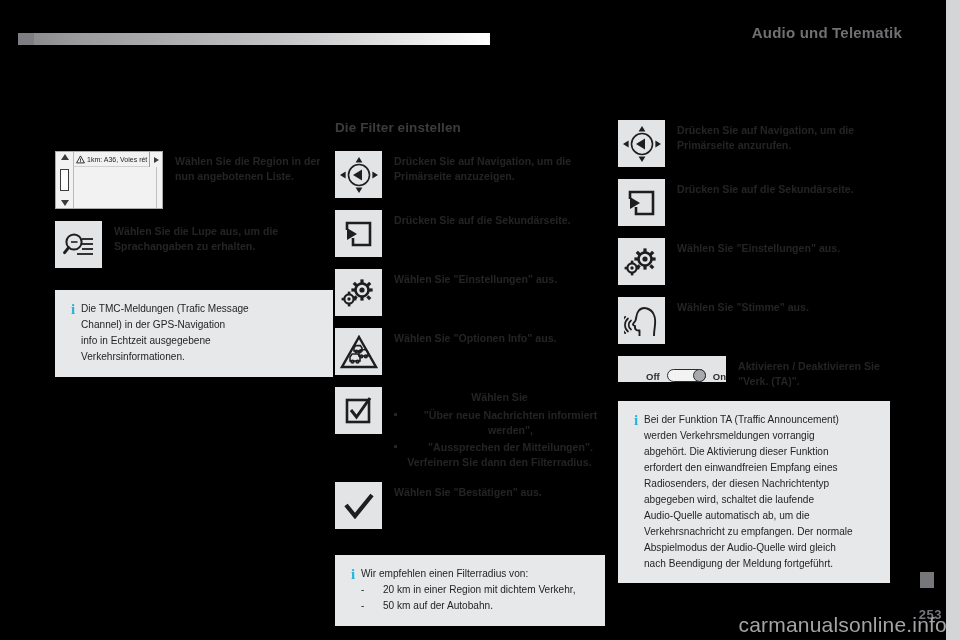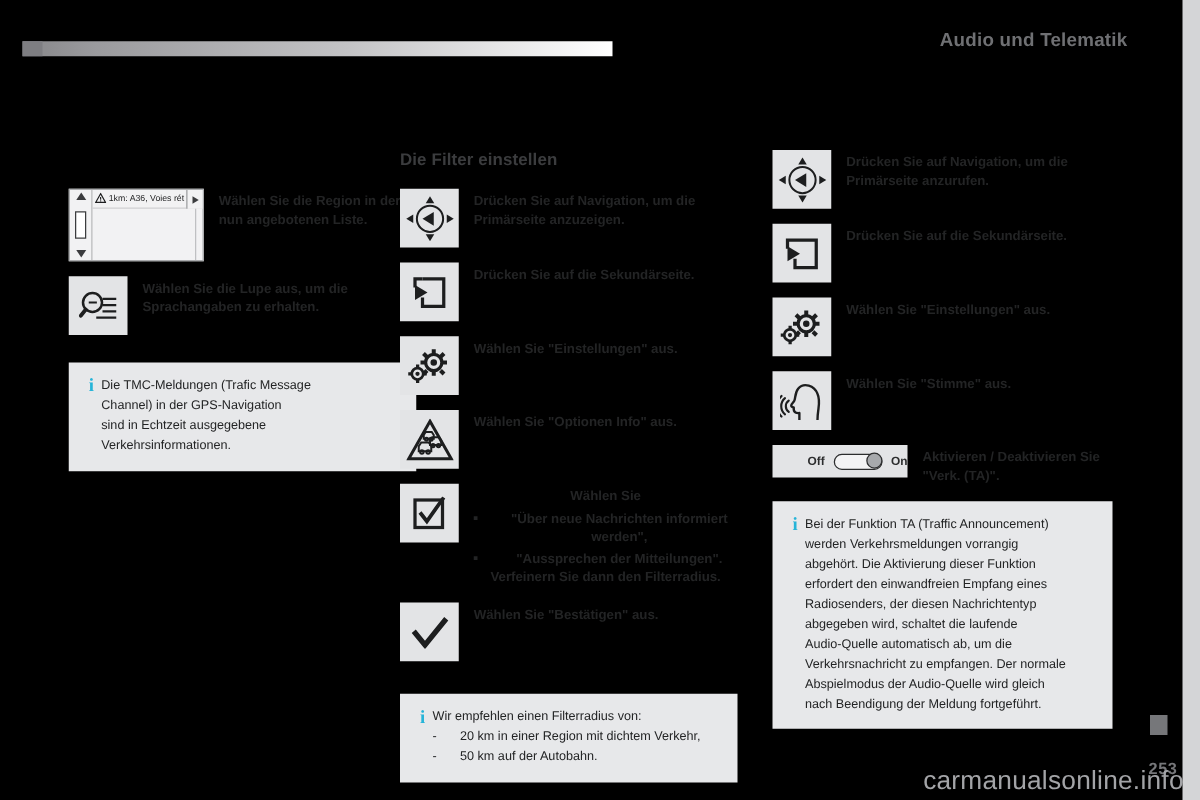--- a/index.html
+++ b/index.html
@@ -25,21 +25,21 @@
   }
   .hdr-title{
     position:absolute;right:58px;top:24px;
     font-size:15px;font-weight:bold;color:#6f7073;letter-spacing:.2px;
     white-space:nowrap;
   }
 
   
   .col{position:absolute;top:120px;}
   .col-left{left:55px;width:278px;}
-  .col-mid{left:320px;width:270px;}
+  .col-mid{left:335px;width:270px;}
   .col-right{left:618px;width:272px;}
 
   .col-title{
     font-size:13.5px;font-weight:bold;color:#3b3c3e;
     margin:0 0 16px 0;letter-spacing:.1px;
   }
   .col-title.spacer{visibility:hidden;}
 
   
   .row{display:flex;align-items:flex-start;margin-bottom:12px;}
@@ -100,21 +100,21 @@
   
   .bul{margin:3px 0 0 0;}
   .bul .bl{display:flex;margin-top:2px;}
   .bul .bl .sq{flex:0 0 auto;width:22px;padding-top:5px;}
   .bul .bl .sq i{display:block;width:3px;height:3px;background:#232425;}
   .bul .bl .bt{flex:1;}
 
   
   .toggle-box{
     width:108px;height:26px;background:#e3e4e6;
-    display:flex;align-items:center;justify-content:center;gap:7px;
+    display:flex;align-items:flex-end;justify-content:center;gap:7px;
     box-sizing:border-box;
     padding-left:28px;
   }
   .toggle-box .w{font-size:9.5px;font-weight:bold;color:#2c2d2e;}
   .sw{
     width:44px;height:13px;border:1.4px solid #2c2d2e;border-radius:7px;
     background:#f3f3f4;position:relative;box-sizing:border-box;
   }
   .sw .knob{
     position:absolute;right:-1px;top:-1.5px;width:13px;height:13px;border-radius:50%;
@@ -191,21 +191,21 @@
         </svg>
       </div>
       <div class="txt">Wählen Sie die Lupe aus, um die Sprachangaben zu erhalten.</div>
     </div>
 
     <div class="info" style="margin-top:22px;width:278px;">
       <div class="i-glyph">i</div>
       <div class="i-body">
         <div class="ln">Die TMC-Meldungen (Trafic Message</div>
         <div class="ln">Channel) in der GPS-Navigation</div>
-        <div class="ln">sind in Echtzeit ausgegebene</div>
+        <div class="ln">info in Echtzeit ausgegebene</div>
         <div class="ln">Verkehrsinformationen.</div>
       </div>
     </div>
   </div>
 
   <div class="col col-mid">
     <div class="col-title">Die Filter einstellen</div>
 
     <div class="row">
       <div class="thumb icon-box">

